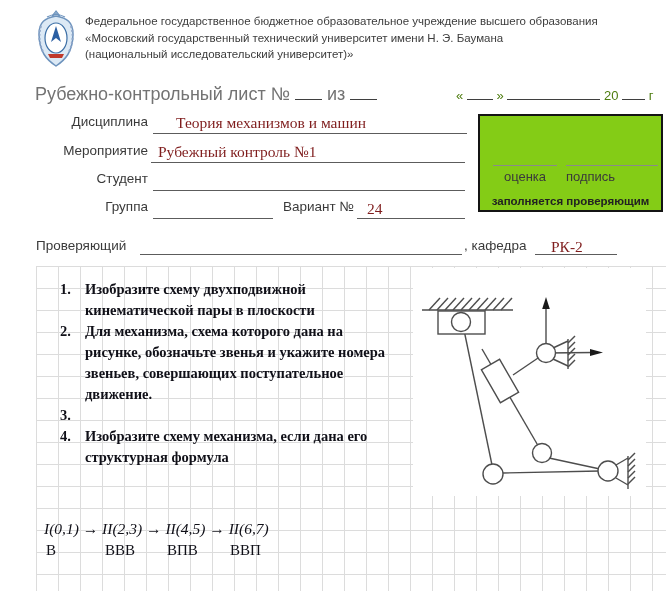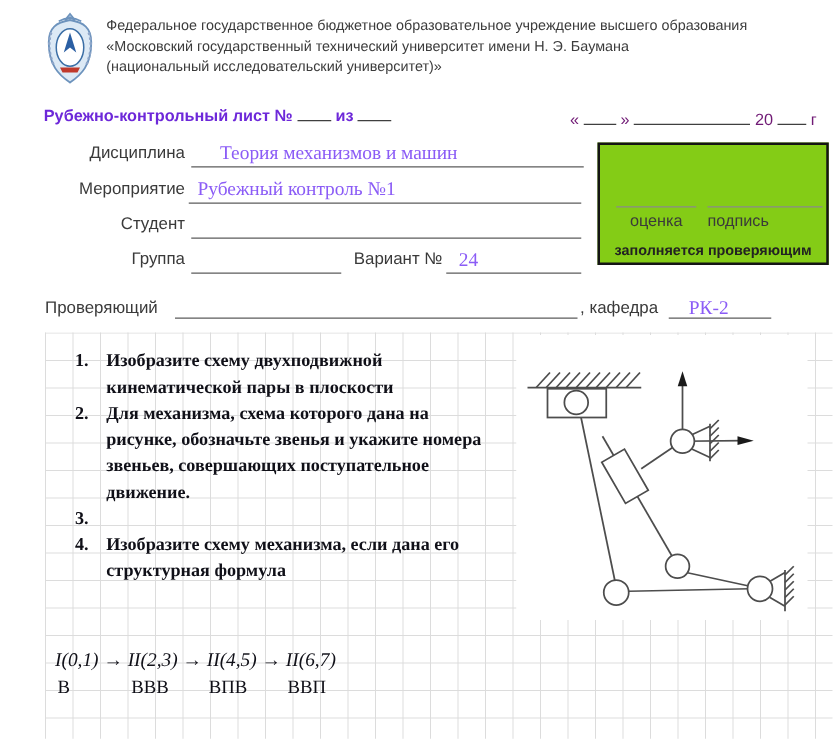--- a/index.html
+++ b/index.html
@@ -6,27 +6,27 @@
   body{
     width:666px;height:591px;position:relative;overflow:hidden;
     background:#ffffff;
     font-family:"Liberation Sans",sans-serif;
     -webkit-font-smoothing:antialiased;
   }
   .abs{position:absolute;}
   
   .org{left:85px;top:13px;width:575px;font-size:11.5px;line-height:16.5px;color:#3c3c3c;}
   
-  .title{left:35px;top:84px;font-size:13px;font-weight:bold;color:#6d28d9;white-space:nowrap;}
-  .date{left:456px;top:87px;font-size:13px;color:#701a75;white-space:nowrap;}
+  .title{left:35px;top:84px;font-size:18px;font-weight:normal;color:#737373;white-space:nowrap;}
+  .date{left:456px;top:87px;font-size:13px;color:#4d7c0f;white-space:nowrap;}
   .blank{display:inline-block;border-bottom:1.6px solid #3f3f3f;vertical-align:baseline;height:12px;}
   
   .lbl{font-size:13.5px;color:#3a3a3a;}
   .r{width:148px;text-align:right;left:0;}
-  .ser{font-family:"Liberation Serif",serif;font-size:15.5px;color:#8b5cf6;white-space:nowrap;}
+  .ser{font-family:"Liberation Serif",serif;font-size:15.5px;color:#7f1d1d;white-space:nowrap;}
   .line{border-bottom:1px solid #5c5c5c;height:0;}
   
   .gbox{left:478px;top:114px;width:181px;height:94px;border:2.5px solid #141414;background:#84cc16;}
   .gbox .line{position:absolute;border-bottom:1px solid #8a8a8a;}
   .gbox .lab{position:absolute;font-size:13px;color:#3a3a3a;}
   .gbox .note{position:absolute;left:0;right:0;bottom:3px;text-align:center;font-size:11.5px;font-weight:bold;color:#222;}
   
   .grid{left:36px;top:266px;width:630px;height:325px;
     background-image:linear-gradient(to right,#dcdcdc 1px,transparent 1px),
                      linear-gradient(to bottom,#dcdcdc 1px,transparent 1px);

